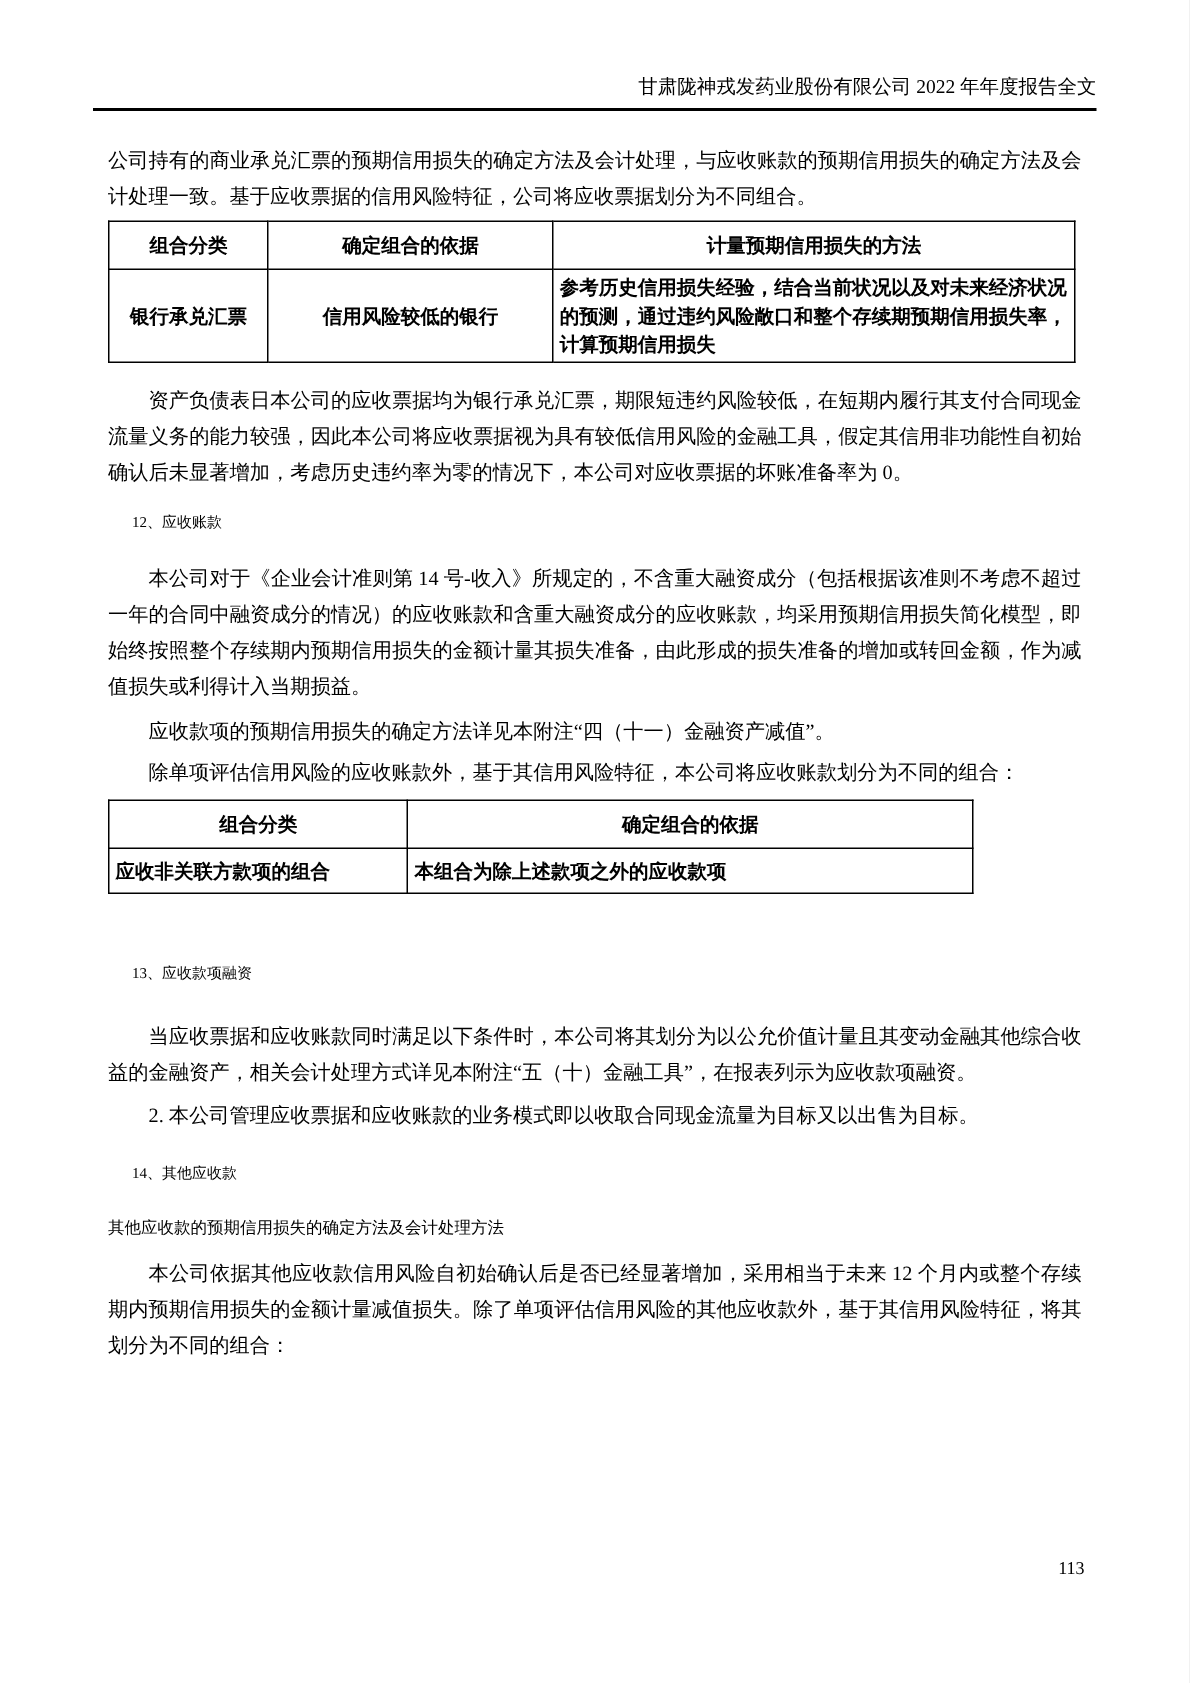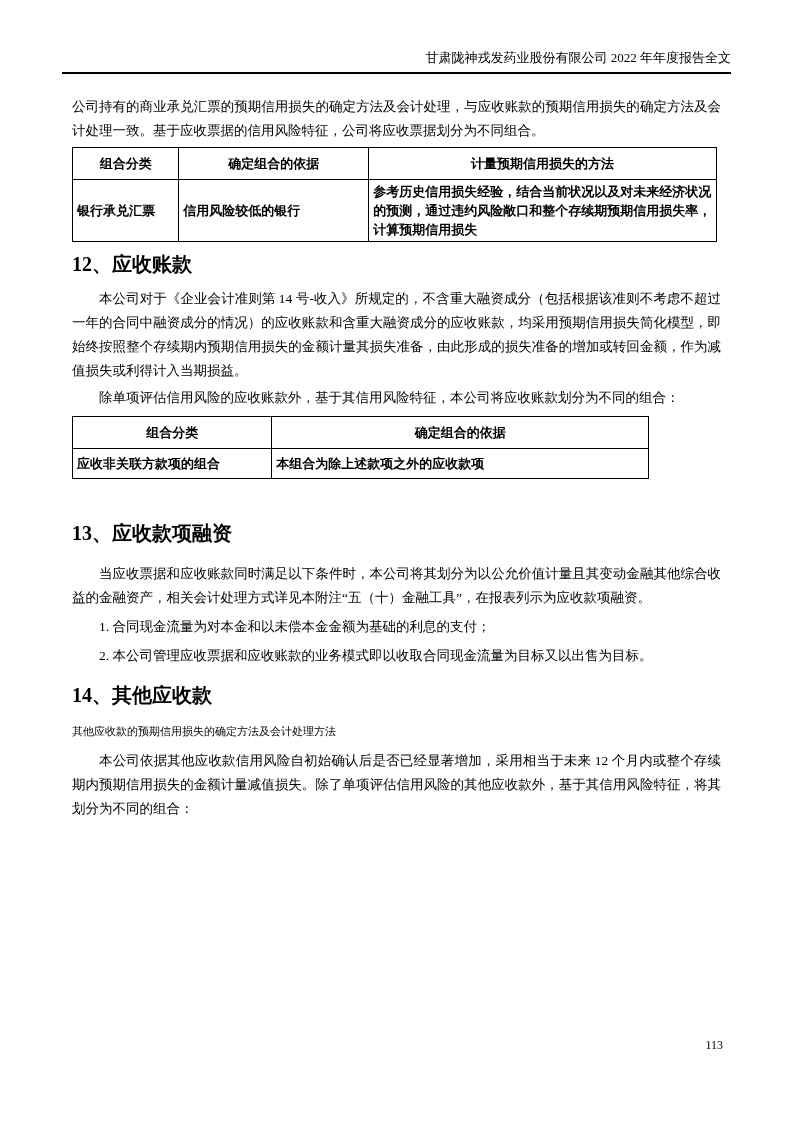--- a/index.html
+++ b/index.html
@@ -25,24 +25,24 @@
   .body-p{
     font-size:13.5px;
     line-height:24px;
     text-align:justify;
     margin:0;
   }
   .indent{text-indent:2em;}
   .p-intro{margin-top:21px;}
   .p-after-table1{margin-top:13px;}
   .section-title{
-    font-size:20px;
-    font-weight:bold;
+    font-size:10px;
+    font-weight:normal;
     line-height:18px;
-    margin:0;
+    margin:16px;
   }
   .h12{margin-top:13px;}
   .h13{margin-top:45px;}
   .h14{margin-top:18px;}
   .p-s12-1{margin-top:14px;}
   .p-s12-2{margin-top:6px;}
   .p-s12-3{margin-top:3px;}
   .p-s13-1{margin-top:20px;}
   .p-item{margin-top:5px;}
   .subtitle{
@@ -58,21 +58,21 @@
   }
   .tbl1{width:645px;margin-top:4px;}
   .tbl2{width:577px;margin-top:6px;}
   th,td{
     border:1.5px solid #000;
     font-weight:bold;
     line-height:19px;
   }
   .tbl1 th{padding:6px 4px;text-align:center;}
   .tbl1 td{padding:2px 4px;}
-  .tbl1 .c-center{}
+  .tbl1 .c-center{text-align:center;}
   .tbl1 .c-left{text-align:left;}
   .tbl2 th{padding:6px 4px;text-align:center;}
   .tbl2 td{padding:5px 4px;text-align:left;}
   .col-narrow1{width:16.5%;}
   .col-mid1{width:29.5%;}
   .col-wide1{width:54%;}
   .col-a2{width:34.6%;}
   .col-b2{width:65.4%;}
   .page-number{
     position:absolute;
@@ -109,24 +109,26 @@
       </thead>
       <tbody>
         <tr>
           <td class="c-center">银行承兑汇票</td>
           <td class="c-center">信用风险较低的银行</td>
           <td class="c-left">参考历史信用损失经验，结合当前状况以及对未来经济状况的预测，通过违约风险敞口和整个存续期预期信用损失率，计算预期信用损失</td>
         </tr>
       </tbody>
     </table>
 
+    <p class="body-p indent p-after-table1">资产负债表日本公司的应收票据均为银行承兑汇票，期限短违约风险较低，在短期内履行其支付合同现金流量义务的能力较强，因此本公司将应收票据视为具有较低信用风险的金融工具，假定其信用非功能性自初始确认后未显著增加，考虑历史违约率为零的情况下，本公司对应收票据的坏账准备率为 0。</p>
 
     <h3 class="section-title h12">12、应收账款</h3>
 
     <p class="body-p indent p-s12-1">本公司对于《企业会计准则第 14 号-收入》所规定的，不含重大融资成分（包括根据该准则不考虑不超过一年的合同中融资成分的情况）的应收账款和含重大融资成分的应收账款，均采用预期信用损失简化模型，即始终按照整个存续期内预期信用损失的金额计量其损失准备，由此形成的损失准备的增加或转回金额，作为减值损失或利得计入当期损益。</p>
+    <p class="body-p indent p-s12-2">应收款项的预期信用损失的确定方法详见本附注“四（十一）金融资产减值”。</p>
     <p class="body-p indent p-s12-3">除单项评估信用风险的应收账款外，基于其信用风险特征，本公司将应收账款划分为不同的组合：</p>
 
     <table class="tbl2">
       <colgroup>
           <col class="col-a2">
           <col class="col-b2">
         </colgroup>
       <thead>
         <tr>
           <th>组合分类</th>
@@ -137,21 +139,20 @@
         <tr>
           <td>应收非关联方款项的组合</td>
           <td>本组合为除上述款项之外的应收款项</td>
         </tr>
       </tbody>
     </table>
 
     <h3 class="section-title h13">13、应收款项融资</h3>
 
     <p class="body-p indent p-s13-1">当应收票据和应收账款同时满足以下条件时，本公司将其划分为以公允价值计量且其变动金融其他综合收益的金融资产，相关会计处理方式详见本附注“五（十）金融工具”，在报表列示为应收款项融资。</p>
-    <p class="body-p indent p-item">1. 合同现金流量为对本金和以未偿本金金额为基础的利息的支付；</p>
     <p class="body-p indent p-item">2. 本公司管理应收票据和应收账款的业务模式即以收取合同现金流量为目标又以出售为目标。</p>
 
     <h3 class="section-title h14">14、其他应收款</h3>
 
     <p class="subtitle">其他应收款的预期信用损失的确定方法及会计处理方法</p>
     <p class="body-p indent p-s14-1">本公司依据其他应收款信用风险自初始确认后是否已经显著增加，采用相当于未来 12 个月内或整个存续期内预期信用损失的金额计量减值损失。除了单项评估信用风险的其他应收款外，基于其信用风险特征，将其划分为不同的组合：</p>
 
   </div>
 
   <div class="page-number">113</div>

